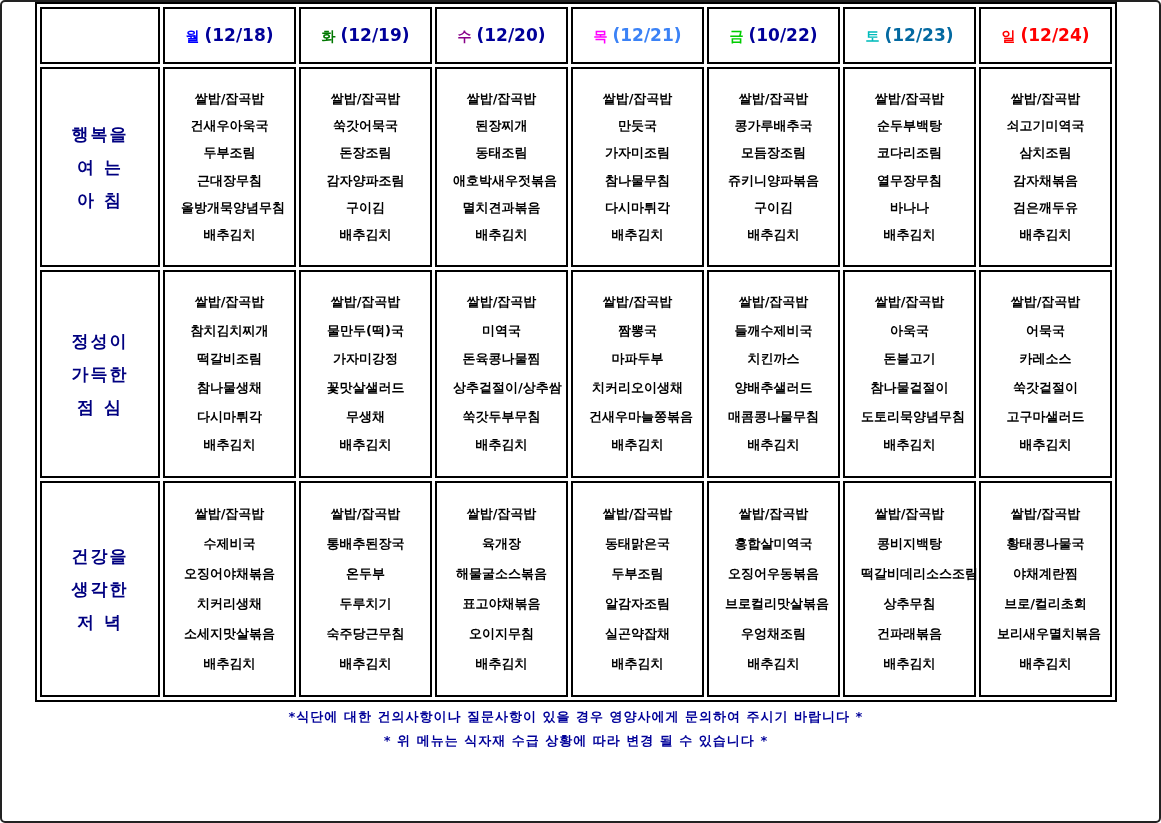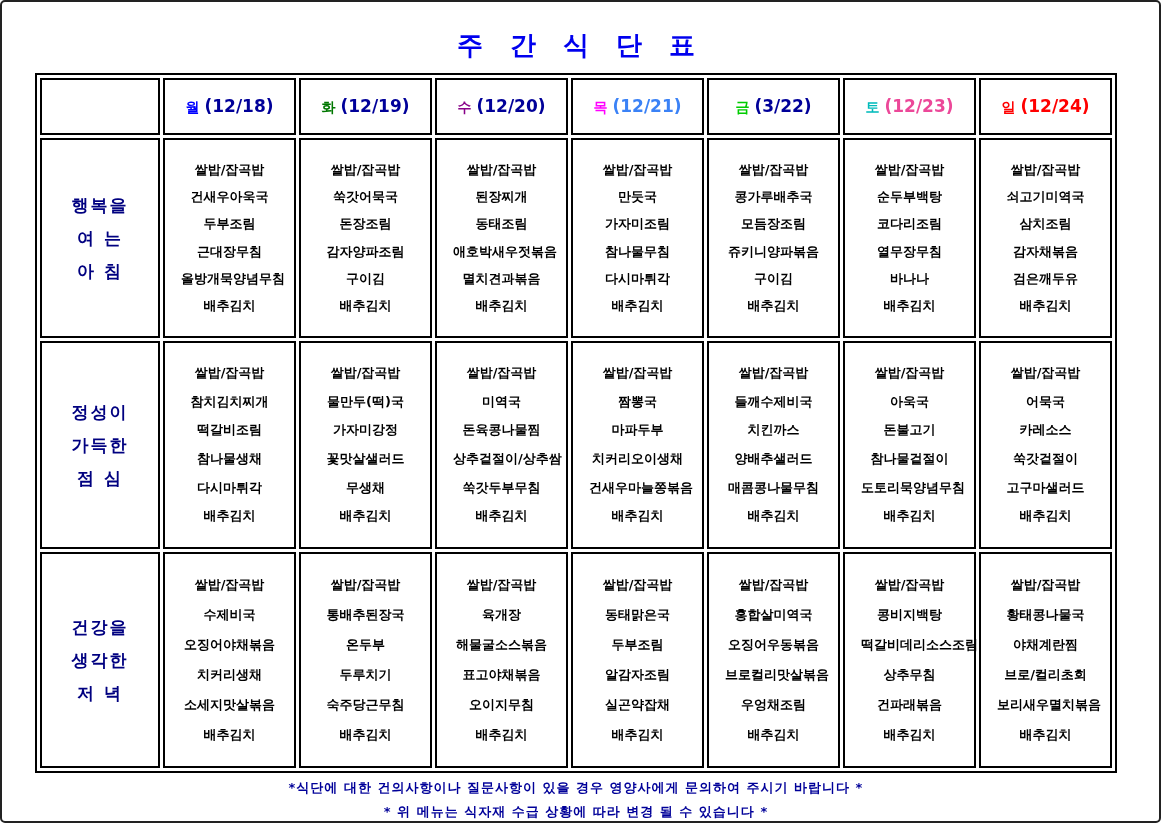--- a/index.html
+++ b/index.html
@@ -59,32 +59,31 @@
   .notes { width:1082px; margin-left:33px; text-align:center; }
   .note-line {
     color:#000099; font-weight:bold; font-size:13px;
     margin:6px 0 0 0; letter-spacing:1px;
   }
 </style>
 </head>
 <body>
 
 <div class="page">
-  <div class="title">주 간 식 단 표</div>
 
   <table class="menu-table">
     <thead>
       <tr class="header-row" id="header-row">
         <th class="corner-cell"></th>
       <th class="day-cell"><span class="day-icon" style="color: rgb(0, 0, 255);">월</span><span class="day-date" style="color: rgb(0, 0, 153);">(12/18)</span></th>
           <th class="day-cell"><span class="day-icon" style="color: rgb(0, 119, 0);">화</span><span class="day-date" style="color: rgb(0, 0, 153);">(12/19)</span></th>
           <th class="day-cell"><span class="day-icon" style="color: rgb(136, 0, 136);">수</span><span class="day-date" style="color: rgb(0, 0, 153);">(12/20)</span></th>
           <th class="day-cell"><span class="day-icon" style="color: rgb(255, 0, 255);">목</span><span class="day-date" style="color: #3b82f6;">(12/21)</span></th>
-          <th class="day-cell"><span class="day-icon" style="color: rgb(0, 204, 0);">금</span><span class="day-date" style="color: rgb(0, 0, 153);">(3/22)</span></th>
-          <th class="day-cell"><span class="day-icon" style="color: rgb(0, 187, 187);">토</span><span class="day-date" style="color: #ec4899;">(12/23)</span></th>
+          <th class="day-cell"><span class="day-icon" style="color: rgb(0, 204, 0);">금</span><span class="day-date" style="color: rgb(0, 0, 153);">(10/22)</span></th>
+          <th class="day-cell"><span class="day-icon" style="color: rgb(0, 187, 187);">토</span><span class="day-date" style="color: #0369a1;">(12/23)</span></th>
           <th class="day-cell"><span class="day-icon" style="color: rgb(255, 0, 0);">일</span><span class="day-date" style="color: rgb(255, 0, 0);">(12/24)</span></th>
         </tr>
     </thead>
     <tbody id="table-body">
         <tr style="height: 170px;">
           <th class="meal-header">
             <div class="meal-header-line">행복을</div>
             <div class="meal-header-line">여 는</div>
             <div class="meal-header-line">아 침</div>
           </th>

